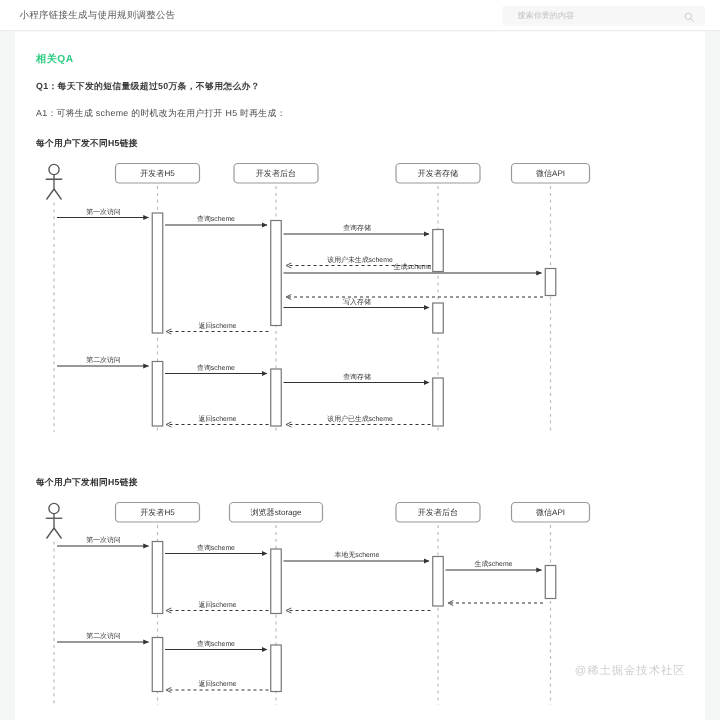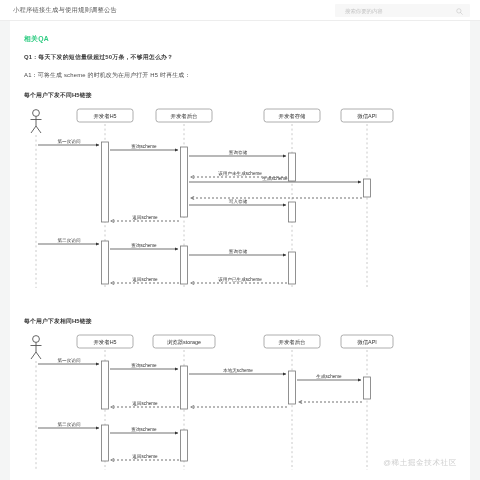--- a/index.html
+++ b/index.html
@@ -81,21 +81,21 @@
     margin: 0 0 6px 0;
     letter-spacing: .2px;
   }
 
   
   .seq { position: relative; margin-bottom: 4px; }
   .seq svg { display: block; }
 
   .watermark {
     position: absolute;
-    right: 13px; bottom: 12px;
+    right: 13px; bottom: 28px;
     font-size: 7.6px;
     color: #cfcfcf;
     letter-spacing: .6px;
   }
 </style>
 </head>
 <body>
 
 <div id="root">
 

